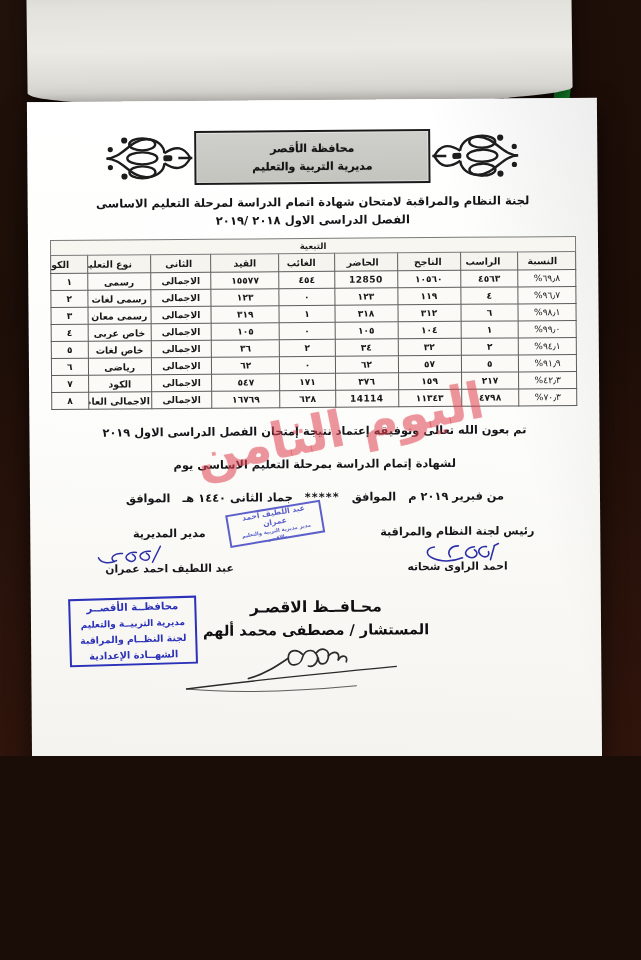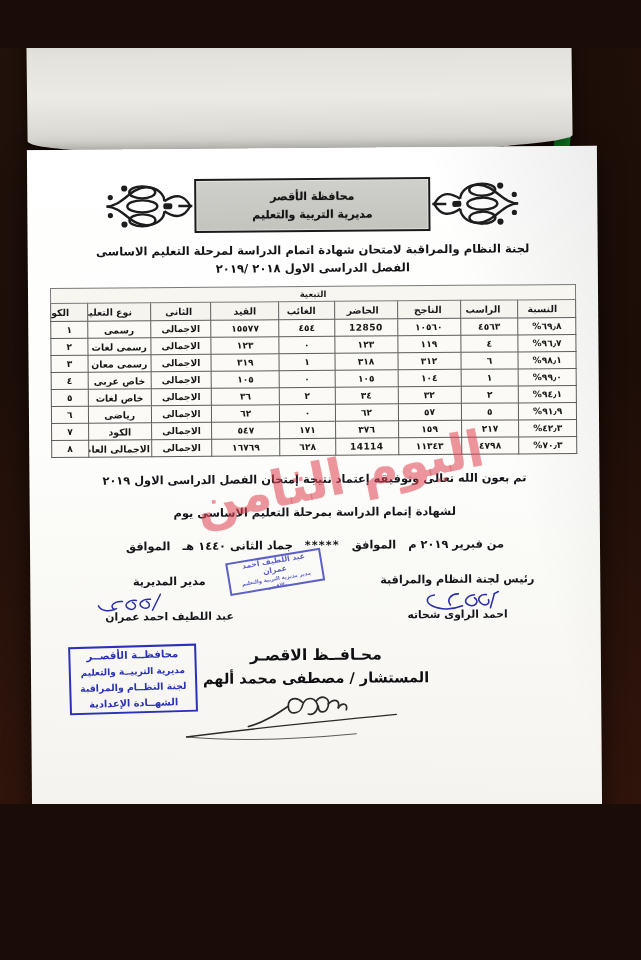--- a/index.html
+++ b/index.html
@@ -12,21 +12,20 @@
     font-family: "DejaVu Sans", "Liberation Sans", sans-serif;
   }
 
   #scene {
     position: relative;
     width: 641px;
     height: 756px;
     background:
       radial-gradient(ellipse 120% 80% at 50% 115%, #4a2114 0%, #2a1109 45%, #140703 100%);
     overflow: hidden;
-    margin-top: 48px;
   }
 
   
   .desk-sheen {
     position: absolute; inset: 0;
     background:
       linear-gradient(100deg, rgba(255,190,140,0.06) 0%, rgba(0,0,0,0) 28%),
       linear-gradient(260deg, rgba(255,170,120,0.05) 0%, rgba(0,0,0,0) 30%);
     pointer-events: none;
   }
@@ -158,21 +157,21 @@
   table.stats thead th {
     font-weight: 700;
     font-size: 9.4px;
     background: #f5f4ef;
     padding: 3px 18px;
   }
   table.stats td.etype { font-weight: 700; font-size: 9.4px; }
   table.stats td.code  { font-weight: 700; }
   table.stats td.kind  { font-weight: 700; font-size: 9.1px; }
   table.stats td.num   { font-weight: 700; letter-spacing: .4px; }
-  table.stats td.pct   { font-weight: 700; letter-spacing: .3px; }
+  table.stats td.pct   { font-weight: 400; letter-spacing: .3px; }
 
   
   col.c-pct   { width: 11.0%; }
   col.c-fail  { width: 11.0%; }
   col.c-pass  { width: 12.0%; }
   col.c-pres  { width: 12.0%; }
   col.c-abs   { width: 10.5%; }
   col.c-reg   { width: 13.0%; }
   col.c-kind  { width: 11.5%; }
   col.c-etype { width: 12.0%; }

